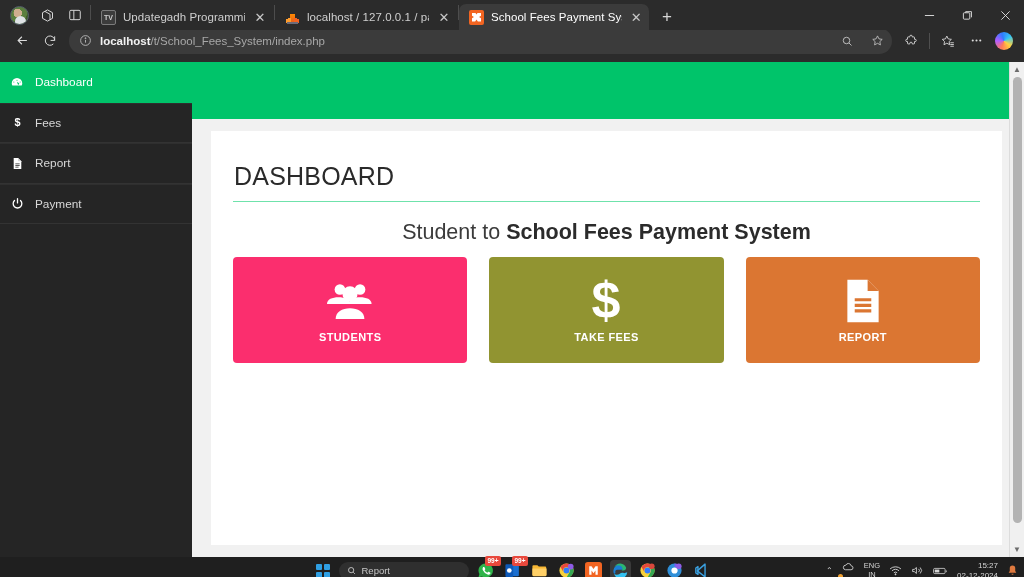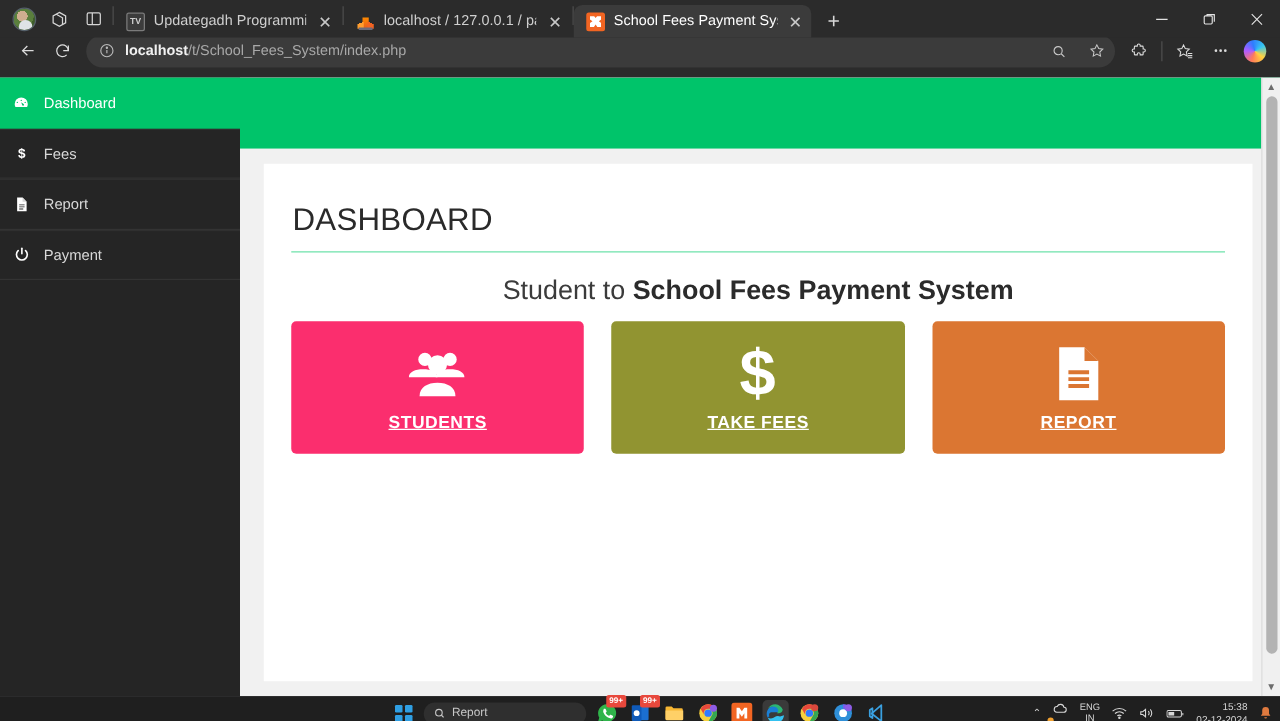--- a/index.html
+++ b/index.html
@@ -109,21 +109,21 @@
   .title-rule { height:1px; background:#6fe2ab; margin-bottom: 18px; }
 
   .welcome { text-align:center; font-size: 21.5px; color:#3b3b3b; font-weight:400; margin-bottom: 12px; }
   .welcome b { font-weight:700; color:#2b2b2b; }
 
   .tiles { display:flex; gap: 22px; }
   .tile {
     flex:1; height: 106px; border-radius: 4px; color:#fff;
     display:flex; flex-direction:column; align-items:center; justify-content:center; gap: 7px;
   }
-  .tile-label { font-size: 14px; font-weight:700; letter-spacing:.4px;text-decoration:underline; }
+  .tile-label { font-size: 11px; font-weight:700; letter-spacing:.4px; }
   .tile-ico { height: 46px; display:flex; align-items:center; justify-content:center; }
 
   
   .pg-scroll { position:absolute; right:0; top:0; width:15px; height:495px; background:#f0f0f0; border-left:1px solid #dcdcdc; }
   .pg-scroll .arw { height:15px; display:flex; align-items:center; justify-content:center; color:#6c6c6c; font-size:8px; }
   .pg-scroll .arw.bot { position:absolute; bottom:0; left:0; right:0; }
   .pg-scroll .thumb { position:absolute; top:15px; left:3px; width:9px; height:446px; background:#b3b3b3; border-radius:5px; }
 
   
   .taskbar { width:1024px; height:27px; background:#1f1f1f; display:flex; align-items:center; position:relative; }
@@ -502,21 +502,21 @@
         </svg>
     </span>
     <span>
       <svg width="15" height="10" viewBox="0 0 26 14" fill="none" stroke="#d6d6d6" stroke-width="1.4">
           <rect x="1" y="2.5" width="20" height="9" rx="2"></rect>
           <path d="M23 6v3"></path>
           <rect x="3" y="4.5" width="8" height="5" fill="#d6d6d6" stroke="none"></rect>
         </svg>
     </span>
     <span class="tray-clock">
-      <span style="display:block">15:38</span>
+      <span style="display:block">15:27</span>
       <span style="display:block">02-12-2024</span>
     </span>
     <span>
       <svg width="11" height="12" viewBox="0 0 20 22" fill="#e07a3f">
           <path d="M10 1a5 5 0 015 5v5l2 3H3l2-3V6a5 5 0 015-5z"></path>
           <path d="M8 16h4a2 2 0 01-4 0z"></path>
         </svg>
     </span>
   </div>
 </div>

